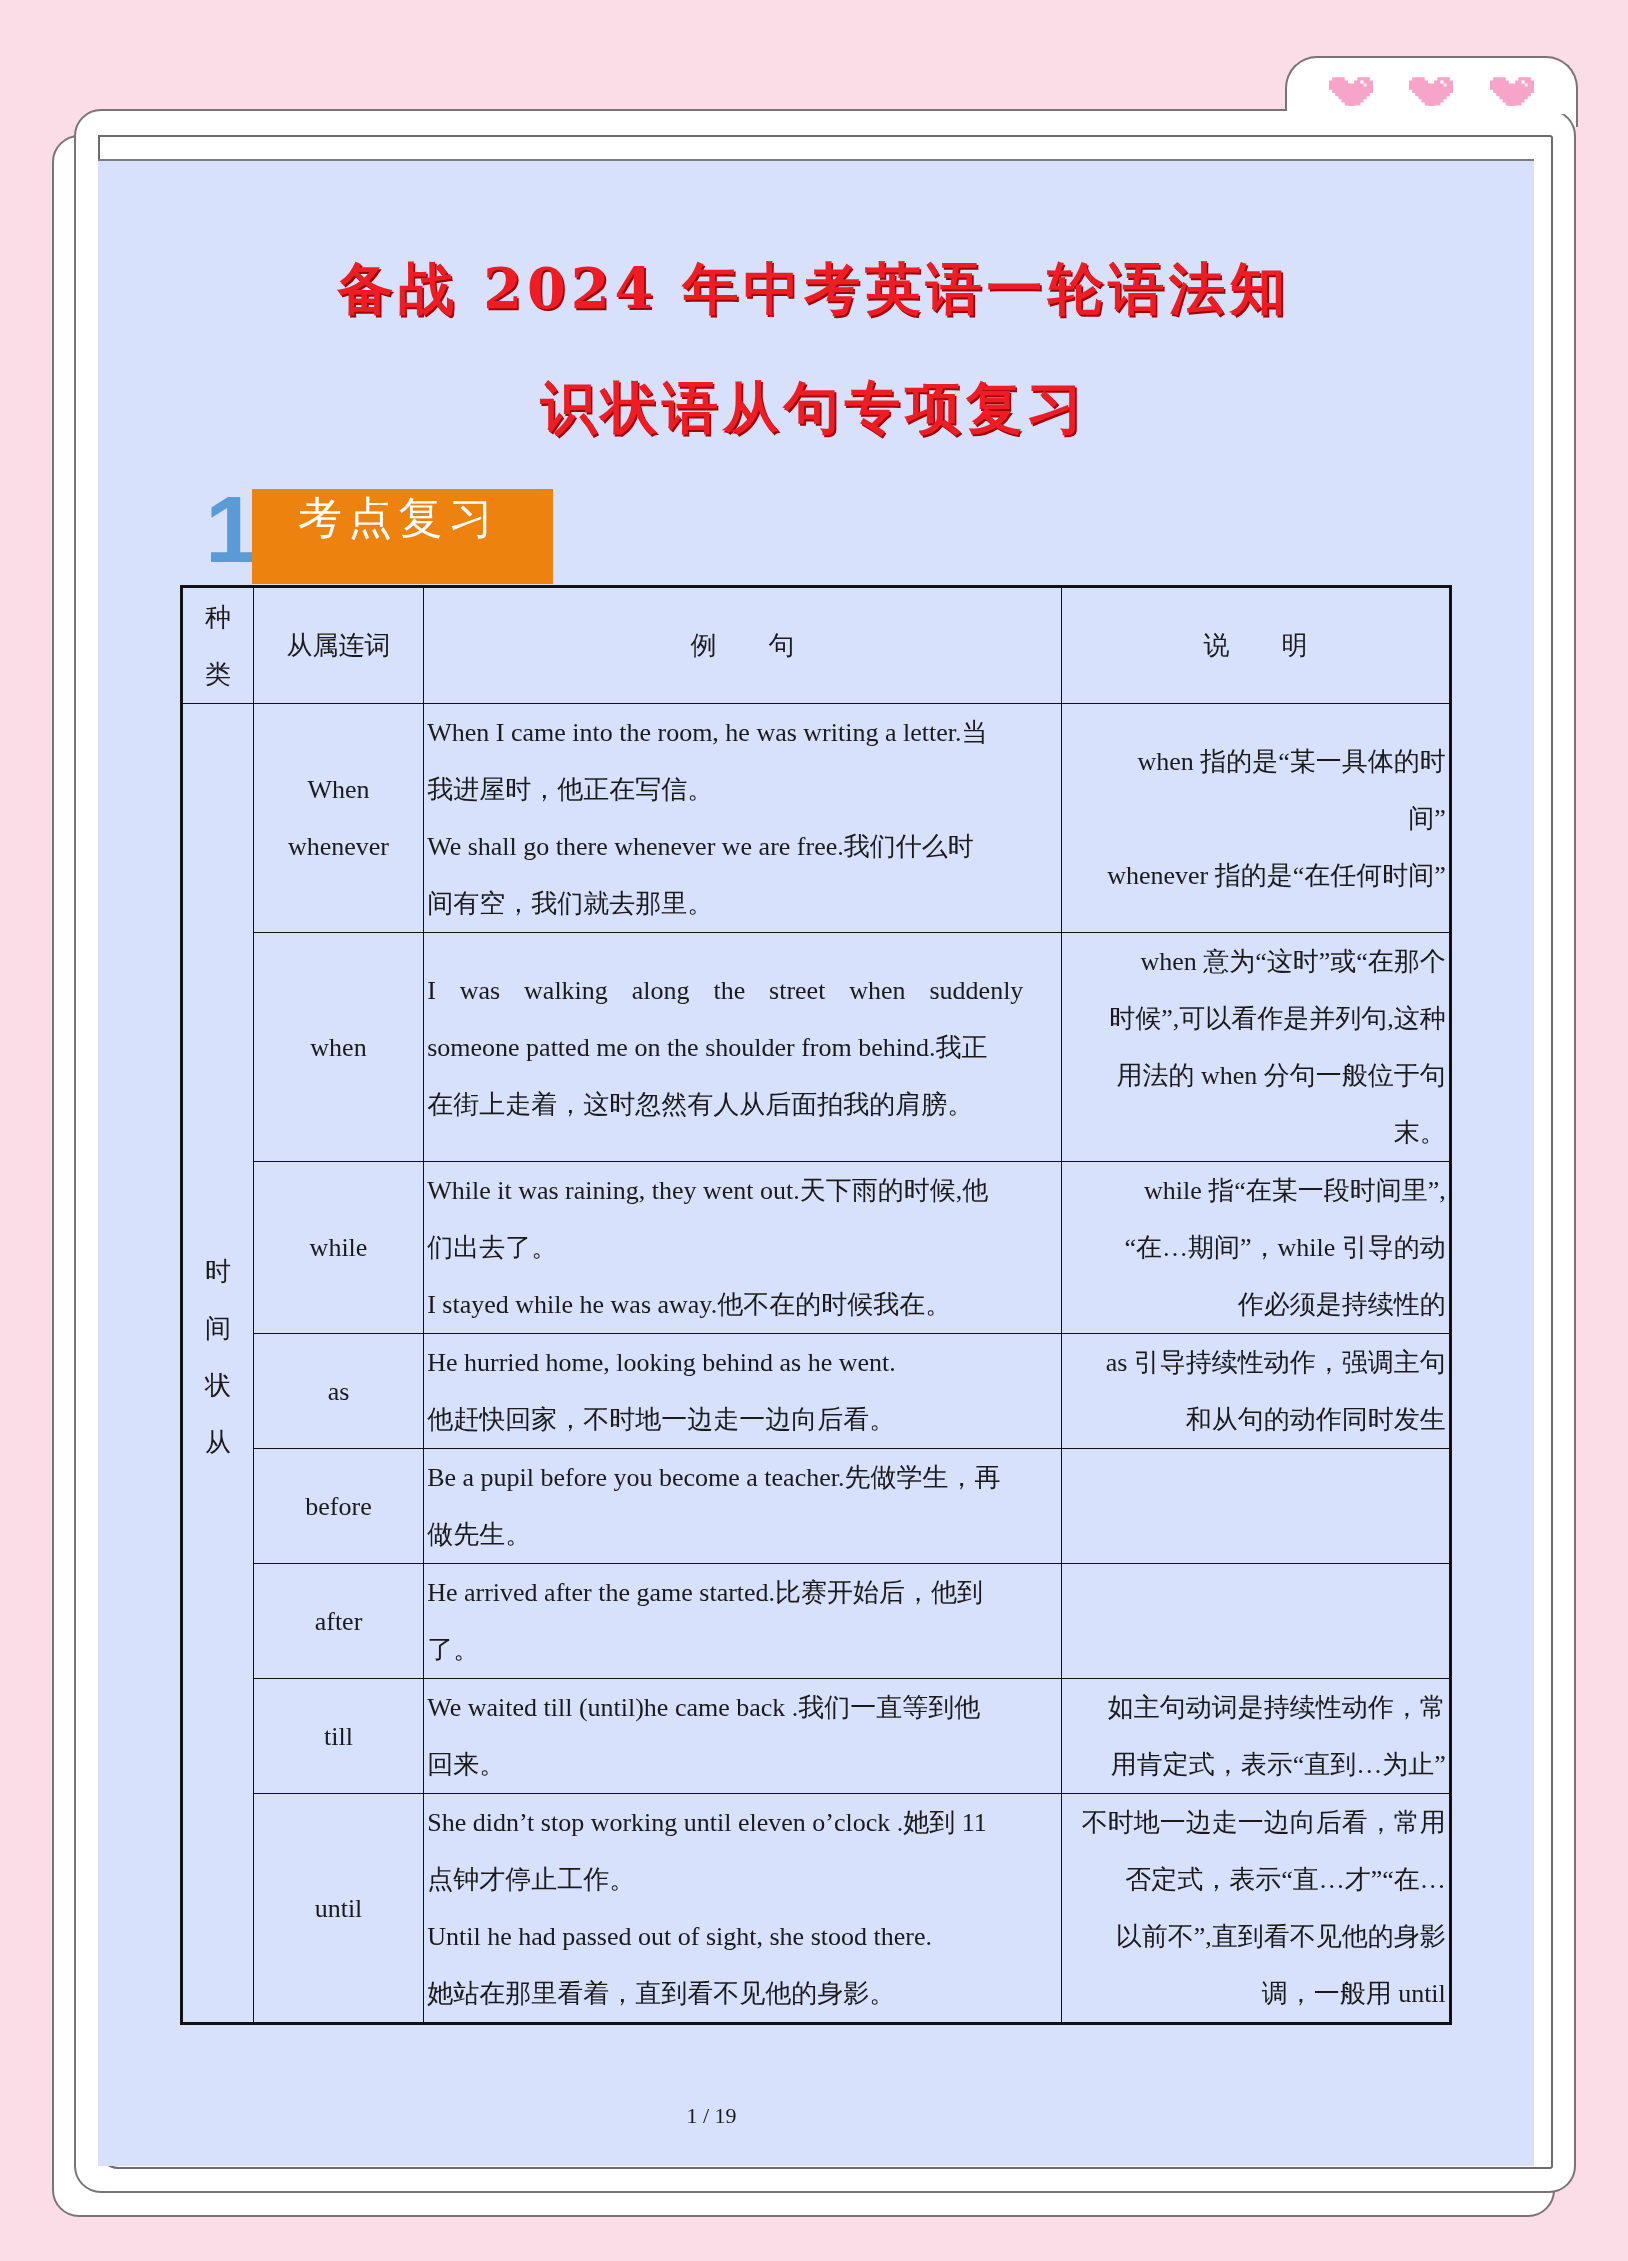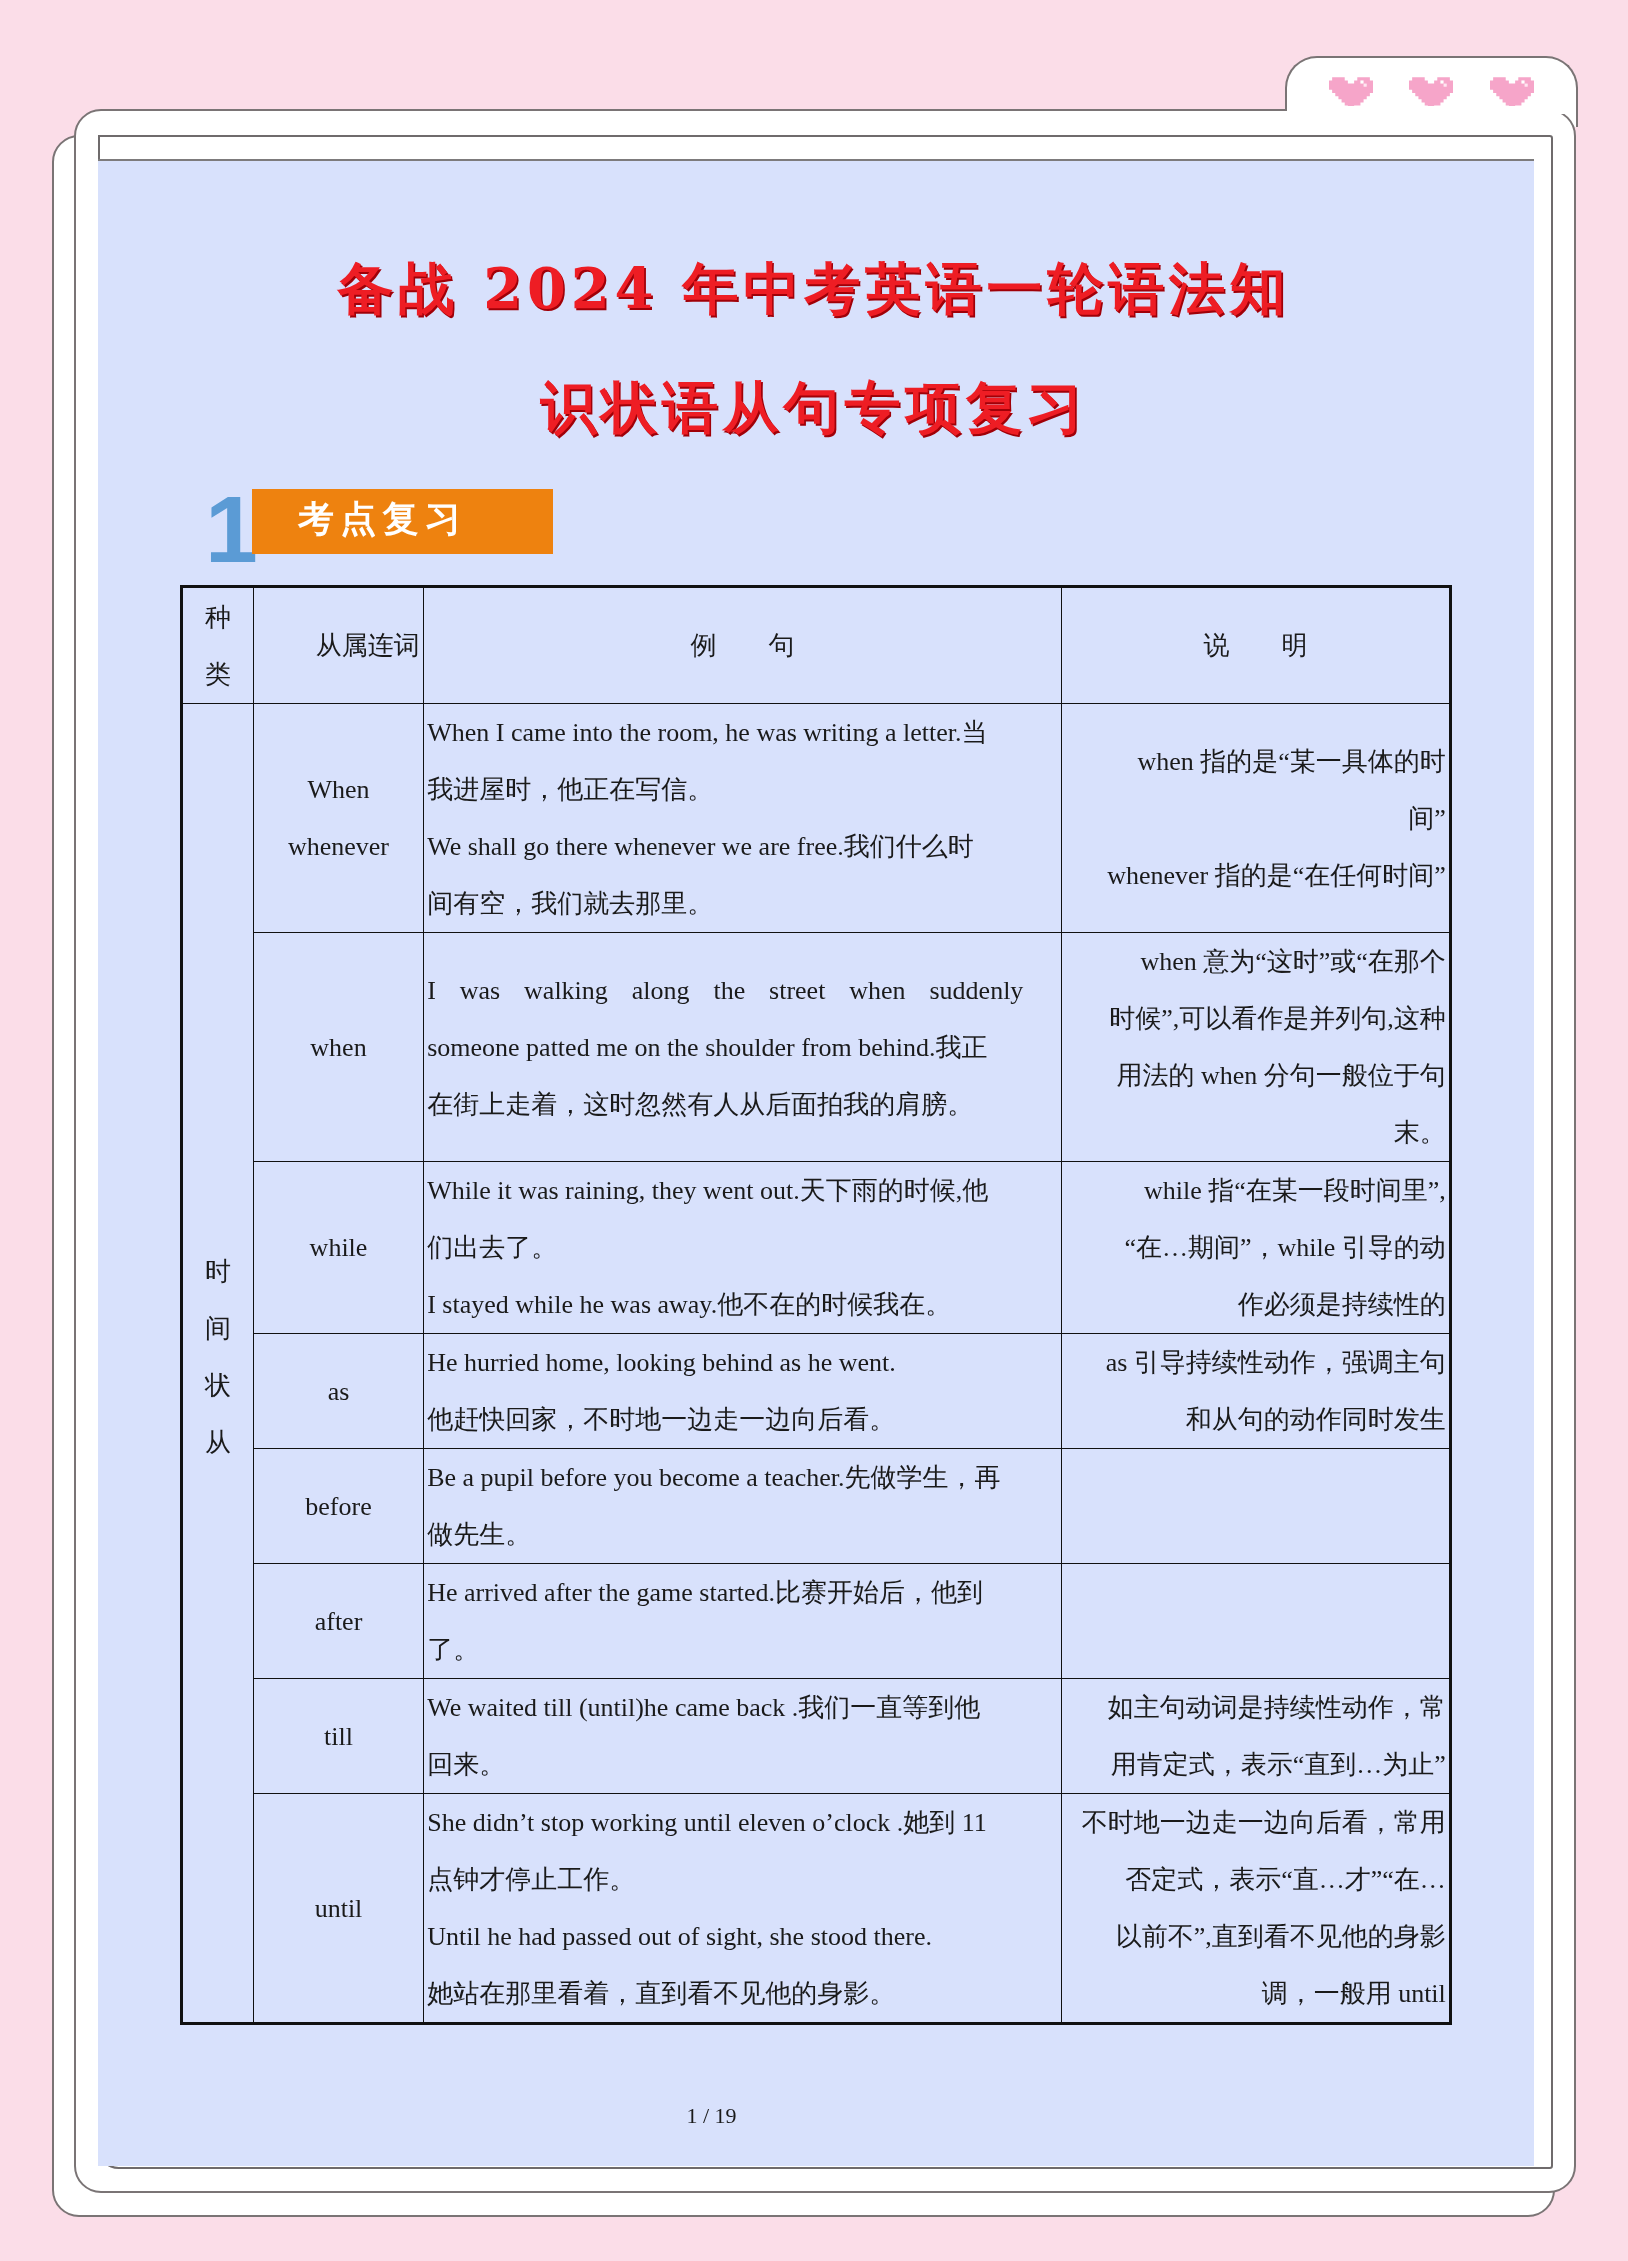--- a/index.html
+++ b/index.html
@@ -52,39 +52,39 @@
     text-shadow: 1.6px 1.6px 0 #a00008;
   }
   .title.l1 { top: 252px; }
   .title.l2 { top: 371px; }
   .sec-num {
     position: absolute; left: 205px; top: 482px;
     font-family: "Liberation Sans", "DejaVu Sans", sans-serif; font-weight: bold;
     font-size: 95px; line-height: 95px; color: #5b9bd5;
   }
   .sec-box {
-    position: absolute; left: 252px; top: 489px; width: 301px; height: 65px;
-    background: #ee820f; color: #fff; font-weight: bold;
-    font-size: 36px; line-height: 48px; letter-spacing: 6.3px;
+    position: absolute; left: 252px; top: 489px; width: 301px; height: 95px;
+    background: #ee820f; color: #fff; font-weight: normal;
+    font-size: 44px; line-height: 48px; letter-spacing: 6.3px;
     padding-left: 46px; box-sizing: border-box; padding-top: 4.8px;
     font-family: "DejaVu Serif", serif;
   }
   table.grammar {
     position: absolute; left: 180px; top: 585px; width: 1270px;
     border-collapse: collapse; table-layout: fixed;
     font-family: "Liberation Serif", "DejaVu Serif", serif;
     font-size: 26px; color: #1a1a1a;
     border: 3.2px solid #111;
   }
   table.grammar td, table.grammar th {
     border: 1.6px solid #111; padding: 0 3.2px; vertical-align: middle;
     line-height: 57px; font-weight: normal;
   }
   th.h-cat { text-align: center; vertical-align: top; line-height: 56px; padding-top: 3.2px; }
-  th.h-conj { text-align: right; vertical-align: top; padding-top: 3.2px; }
+  th.h-conj { text-align: center; vertical-align: top; padding-top: 3.2px; }
   th.h-ex, th.h-exp { text-align: center; vertical-align: top; padding-top: 3.2px; letter-spacing: 0; }
   td.cat {
     text-align: center; vertical-align: top; padding-top: 539px;
     line-height: 56px;
   }
   td.conj { text-align: center; }
   td.ex { text-align: justify; vertical-align: top; padding-top: 0; }
   td.exp { text-align: right; vertical-align: top; padding-top: 0; font-family: Liberation Serif, serif; }
   .line { display: block; white-space: nowrap; overflow: hidden; }
   .page-num {

